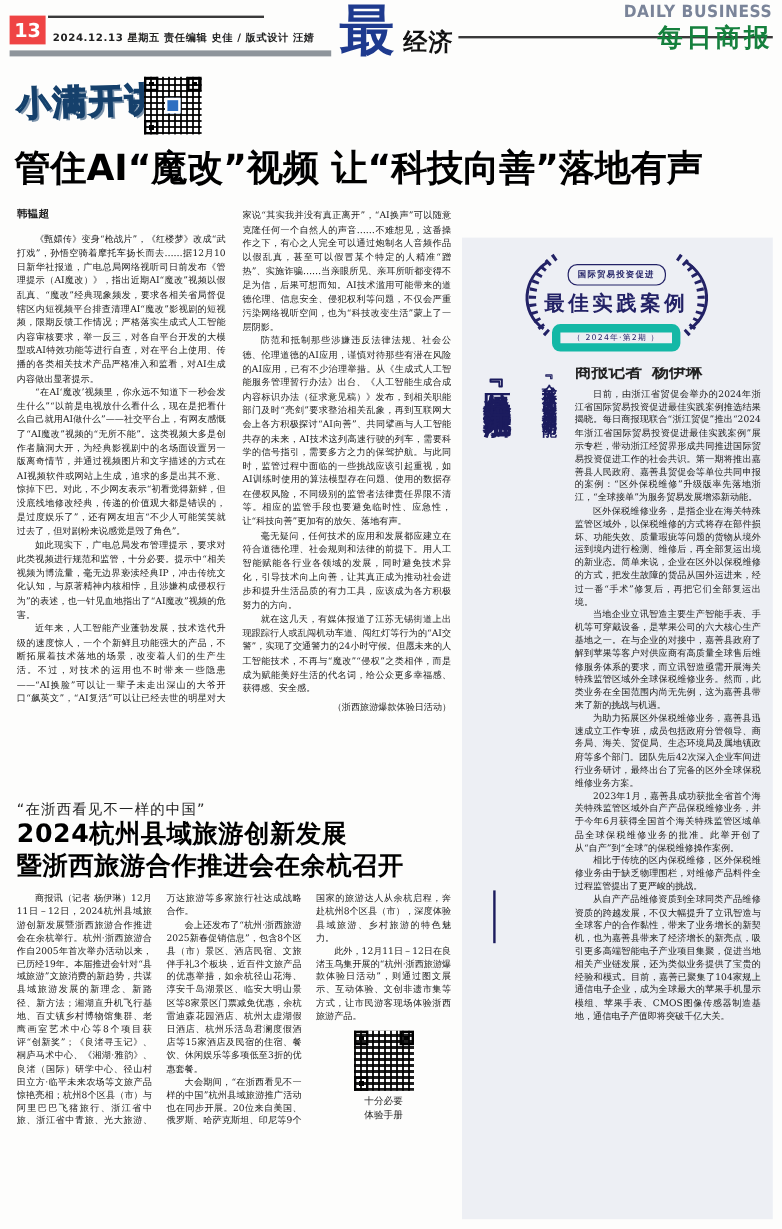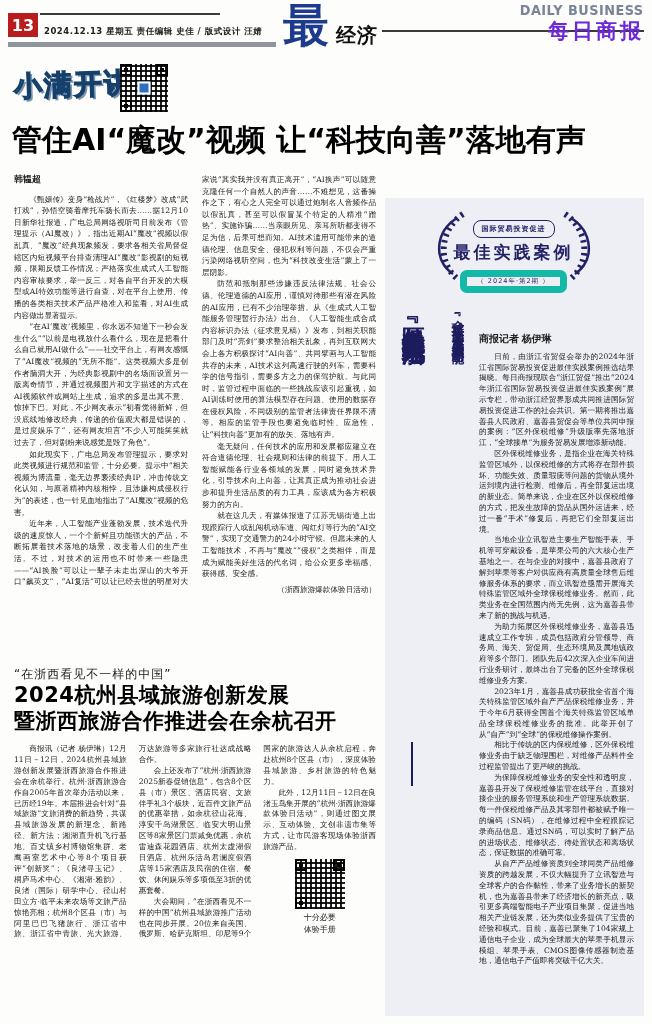--- a/index.html
+++ b/index.html
@@ -5,33 +5,33 @@
   * { margin:0; padding:0; box-sizing:border-box; }
   html,body { width:652px; height:1024px; }
   body {
     position:relative; background:#fdfdfc; color:#1c1c1c;
     font-family:"DejaVu Sans","Liberation Sans",sans-serif;
     overflow:hidden;
   }
   
   .hdr { position:absolute; left:0; top:0; width:652px; height:56px; }
   .pageno { position:absolute; left:8px; top:13px; width:30px; height:24px;
-    background:#b91c1c; color:#fff; font-size:16px; font-weight:bold;
+    background:#ef4444; color:#fff; font-size:16px; font-weight:bold;
     display:flex; align-items:center; justify-content:center; }
   .hdr-topline { position:absolute; left:40px; top:13px; width:180px; height:2px; background:#3a3a3a; }
   .dateline { position:absolute; left:44px; top:26px; font-size:8.5px; font-weight:bold; color:#222; letter-spacing:.5px; }
   .hdr-thick { position:absolute; left:8px; top:42px; width:268px; height:5px; background:#8e959b; }
   .emblem { position:absolute; left:283px; top:0px; font-family:"DejaVu Serif","Liberation Serif",serif;
     font-size:46px; font-weight:bold; color:#1e3a8e; line-height:50px; }
   .section-name { position:absolute; left:336px; top:22px; font-size:20px; font-weight:900; color:#111; letter-spacing:1px; }
   .hdr-midline { position:absolute; left:382px; top:30px; width:262px; height:2px; background:#3a3a3a; }
   .m-en { position:absolute; right:8px; top:2px; font-size:14px; font-weight:bold; color:#7a8499;
     letter-spacing:.5px; transform:scaleX(.92); transform-origin:right; }
   .m-cn { position:absolute; right:8px; top:17px; font-family:"DejaVu Serif","Liberation Serif",serif;
-    font-size:21px; font-weight:900; color:#6d28d9; letter-spacing:3px; }
+    font-size:21px; font-weight:900; color:#15803d; letter-spacing:3px; }
   
   .colbadge { position:absolute; left:14px; top:66px; font-size:28px; font-weight:900;
     color:#5cb6c9; letter-spacing:2px; -webkit-text-stroke:1.2px #15406b;
     text-shadow:2px 2px 0 rgba(21,64,107,.55); transform:rotate(-2deg); }
   .qr { position:relative; background-color:#fff;
     background-image:
       repeating-linear-gradient(0deg, rgba(0,0,0,.88) 0 2px, transparent 2px 5px),
       repeating-linear-gradient(90deg, rgba(0,0,0,.88) 0 2px, transparent 2px 5px);
   }
   .qr i { position:absolute; width:12px; height:12px; border:2px solid #000;
@@ -67,22 +67,22 @@
   .sb-content { display:flex; margin-top:10px; height:698px; }
   .vtitles { position:relative; width:86px; flex:none; }
   .vt-sub { position:absolute; left:56px; top:2px; writing-mode:vertical-rl;
     font-size:12.5px; font-weight:700; color:#1c1c5e; letter-spacing:2px; }
   .vt-main { position:absolute; left:6px; top:2px; writing-mode:vertical-rl;
     font-size:23px; font-weight:900; color:#1c1c5e; letter-spacing:1px; }
   .vt-rule { position:absolute; left:18px; top:436px; width:2px; height:44px; background:#1c1c5e; }
   .sb-body { flex:1; overflow:hidden; font-family:"DejaVu Serif","Liberation Serif",serif;
     font-size:7.6px; line-height:10.8px; text-align:justify; color:#222; }
   .sb-body p { text-indent:2em; }
-  .sb-byline { font-weight:bold; font-size:10px; text-indent:0 !important;
-    font-family:Liberation Sans, sans-serif; margin-bottom:7px;margin-top:28px; }
+  .sb-byline { font-weight:bold; font-size:14px; text-indent:0 !important;
+    font-family:Liberation Mono, monospace; margin-bottom:7px; }
   
   .kicker { position:absolute; left:14px; top:666px; font-size:12px; color:#222; letter-spacing:1px; }
   .a2-hl { position:absolute; left:14px; top:682px; font-size:21px; font-weight:900;
     color:#000; line-height:26px; letter-spacing:.5px; }
   .a2-body { position:absolute; left:14px; top:744px; width:362px; height:272px;
     column-count:3; column-gap:12px; overflow:hidden;
     font-family:"DejaVu Serif","Liberation Serif",serif;
     font-size:7.6px; line-height:10.9px; text-align:justify; color:#222; }
   .a2-body p { text-indent:2em; }
   .qr-block { break-inside:avoid; width:62px; margin:6px auto 0; text-align:center; }
@@ -149,21 +149,20 @@
       <div class="vt-rule"></div>
     </div>
     <div class="sb-body">
       <p class="sb-byline">商报记者 杨伊琳</p>
       <p>日前，由浙江省贸促会举办的2024年浙江省国际贸易投资促进最佳实践案例推选结果揭晓。每日商报现联合“浙江贸促”推出“2024年浙江省国际贸易投资促进最佳实践案例”展示专栏，带动浙江经贸界形成共同推进国际贸易投资促进工作的社会共识。第一期将推出嘉善县人民政府、嘉善县贸促会等单位共同申报的案例：“区外保税维修”升级版率先落地浙江，“全球接单”为服务贸易发展增添新动能。</p>
       <p>区外保税维修业务，是指企业在海关特殊监管区域外，以保税维修的方式将存在部件损坏、功能失效、质量瑕疵等问题的货物从境外运到境内进行检测、维修后，再全部复运出境的新业态。简单来说，企业在区外以保税维修的方式，把发生故障的货品从国外运进来，经过一番“手术”修复后，再把它们全部复运出境。</p>
       <p>当地企业立讯智造主要生产智能手表、手机等可穿戴设备，是苹果公司的六大核心生产基地之一。在与企业的对接中，嘉善县政府了解到苹果等客户对供应商有高质量全球售后维修服务体系的要求，而立讯智造亟需开展海关特殊监管区域外全球保税维修业务。然而，此类业务在全国范围内尚无先例，这为嘉善县带来了新的挑战与机遇。</p>
       <p>为助力拓展区外保税维修业务，嘉善县迅速成立工作专班，成员包括政府分管领导、商务局、海关、贸促局、生态环境局及属地镇政府等多个部门。团队先后42次深入企业车间进行业务研讨，最终出台了完备的区外全球保税维修业务方案。</p>
       <p>2023年1月，嘉善县成功获批全省首个海关特殊监管区域外自产产品保税维修业务，并于今年6月获得全国首个海关特殊监管区域单品全球保税维修业务的批准。此举开创了从“自产”到“全球”的保税维修操作案例。</p>
       <p>相比于传统的区内保税维修，区外保税维修业务由于缺乏物理围栏，对维修产品料件全过程监管提出了更严峻的挑战。</p>
-      <p>为保障保税维修业务的安全性和透明度，嘉善县开发了保税维修监管在线平台，直接对接企业的服务管理系统和生产管理系统数据。每一件保税维修产品及其零部件都被赋予唯一的编码（SN码），在维修过程中全程跟踪记录商品信息。通过SN码，可以实时了解产品的进场状态、维修状态、待处置状态和离场状态，保证数据的准确可靠。</p>
       <p>从自产产品维修资质到全球同类产品维修资质的跨越发展，不仅大幅提升了立讯智造与全球客户的合作黏性，带来了业务增长的新契机，也为嘉善县带来了经济增长的新亮点，吸引更多高端智能电子产业项目集聚，促进当地相关产业链发展，还为类似业务提供了宝贵的经验和模式。目前，嘉善已聚集了104家规上通信电子企业，成为全球最大的苹果手机显示模组、苹果手表、CMOS图像传感器制造基地，通信电子产值即将突破千亿大关。</p>
     </div>
   </div>
 </div>
 
 <div class="kicker">“在浙西看见不一样的中国”</div>
 <div class="a2-hl">
   <div>2024杭州县域旅游创新发展</div>
   <div>暨浙西旅游合作推进会在余杭召开</div>
 </div>

